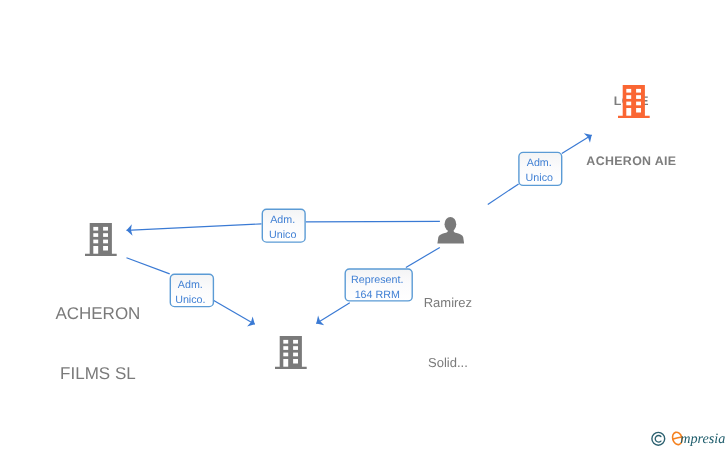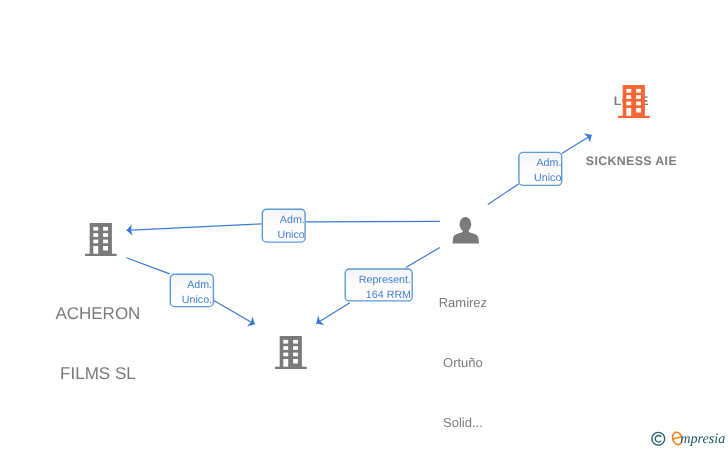--- a/index.html
+++ b/index.html
@@ -19,21 +19,21 @@
   .caption{position:absolute;text-align:center;font-size:17px;line-height:15px;
            color:#7a7a7a;left:-2.6px;width:100%;transform:translateZ(0);}
   .caption>div{white-space:pre;margin-top:45px;}
   .caption.bold{font-weight:bold;font-size:12.4px;letter-spacing:.35px;color:#7d7d7d;}
   .caption.person{font-size:13px;line-height:15px;}
 
   .edge-label{position:absolute;box-sizing:border-box;
       border:0;background:none;margin-left:-1px;
       color:#4180d4;font-size:10.7px;line-height:15px;text-align:center;
       padding-top:4.2px;transform:translateZ(0);}
-  .edge-label>div{white-space:pre;text-align:right;}
+  .edge-label>div{white-space:pre;}
 
   #watermark{position:absolute;transform:translateZ(0);}
 </style>
 </head>
 <body>
 
 <div id="stage">
 
   <svg class="edges" viewBox="0 0 728 450">
     <defs>
@@ -63,21 +63,21 @@
       <rect x="518.9" y="152.4" width="42.8" height="33.0" rx="4.2" ry="4.2" fill="url(#plate)" stroke="#5b9bd5" stroke-width="1.4"></rect>
       <rect x="262.3" y="209.2" width="42.8" height="32.9" rx="4.2" ry="4.2" fill="url(#plate)" stroke="#5b9bd5" stroke-width="1.4"></rect>
       <rect x="345.2" y="269.0" width="67.0" height="31.9" rx="4.2" ry="4.2" fill="url(#plate)" stroke="#5b9bd5" stroke-width="1.4"></rect>
       <rect x="170.3" y="274.2" width="43.1" height="32.4" rx="4.2" ry="4.2" fill="url(#plate)" stroke="#5b9bd5" stroke-width="1.4"></rect>
     </g>
   </svg>
 
   <div class="node" id="node-love" style="left:553.5px;top:48.5px;width:161px;height:78px;">
     <div class="caption bold" style="top:0px;">
       <div>LOVE</div>
-      <div>SICKNESS AIE</div>
+      <div>ACHERON AIE</div>
     </div>
     <svg class="icon" style="left:64px;top:36.9px;" width="32" height="33" viewBox="0 0 32 33">
       <path fill="#fa6633" d="M4.7,0 H26.9 V30.7 H31.7 V33 H0 V30.7 H4.7 Z"></path>
       <g fill="#ffffff">
         <rect x="8.3" y="3.9" width="4.9" height="3.7"></rect>
         <rect x="18.1" y="3.9" width="4.9" height="3.7"></rect>
         <rect x="8.3" y="10.2" width="4.9" height="3.7"></rect>
         <rect x="18.1" y="10.2" width="4.9" height="3.7"></rect>
         <rect x="8.3" y="16.6" width="4.9" height="3.7"></rect>
         <rect x="18.1" y="16.6" width="4.9" height="3.7"></rect>
@@ -117,30 +117,29 @@
         <rect x="8.3" y="10.2" width="4.9" height="3.7"></rect>
         <rect x="18.1" y="10.2" width="4.9" height="3.7"></rect>
         <rect x="8.3" y="16.6" width="4.9" height="3.7"></rect>
         <rect x="18.1" y="16.6" width="4.9" height="3.7"></rect>
         <rect x="8.3" y="23.0" width="4.9" height="7.7"></rect>
         <rect x="18.1" y="23.0" width="4.9" height="4.5"></rect>
       </g>
     </svg>
   </div>
 
-  <div class="node" id="node-person" style="left:385px;top:216px;width:161px;height:78px;">
+  <div class="node" id="node-person" style="left:370px;top:216px;width:161px;height:78px;">
     <svg class="icon" style="left:66.6px;top:0.9px;" width="27" height="27" viewBox="0 0 27 27">
       <ellipse cx="13.4" cy="7.2" rx="5.85" ry="7.2" fill="#7a7a7a"></ellipse>
       <path fill="#7a7a7a" d="M10.3,11.0 h6.4 v3.0 c0,1.0 1.1,1.6 3.0,2.0
                c3.6,0.8 5.9,2.3 6.5,4.2 l0.9,6.3 h-26.7 l0.9,-6.3
                c0.6,-1.9 2.9,-3.4 6.5,-4.2 c1.9,-0.4 3.0,-1.0 3.0,-2.0 z"></path>
     </svg>
     <div class="caption person" style="top:33.8px;">
       <div>Ramirez</div>
-      <div>Ortuño</div>
       <div>Solid...</div>
     </div>
   </div>
 
   <div class="edge-label" style="left:518.2px;top:151.7px;width:44.2px;height:34.4px;">
     <div>Adm.</div>
     <div>Unico</div>
   </div>
 
   <div class="edge-label" style="left:261.6px;top:208.5px;width:44.2px;height:34.3px;">

